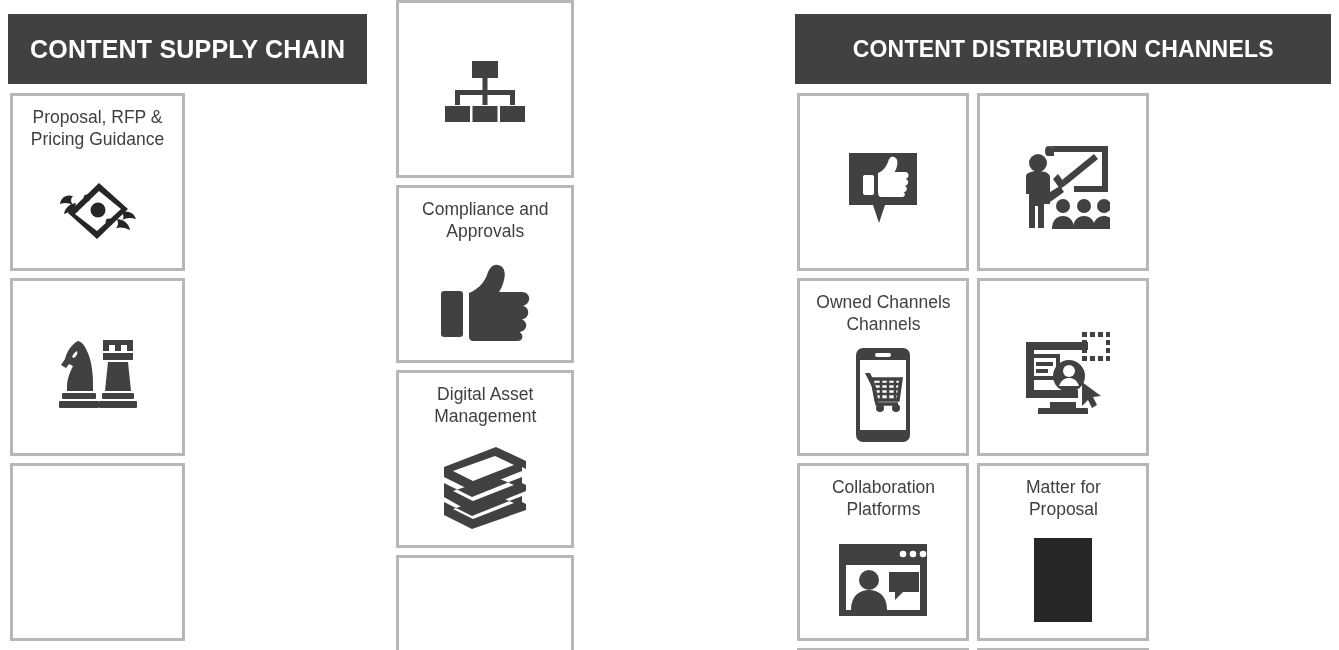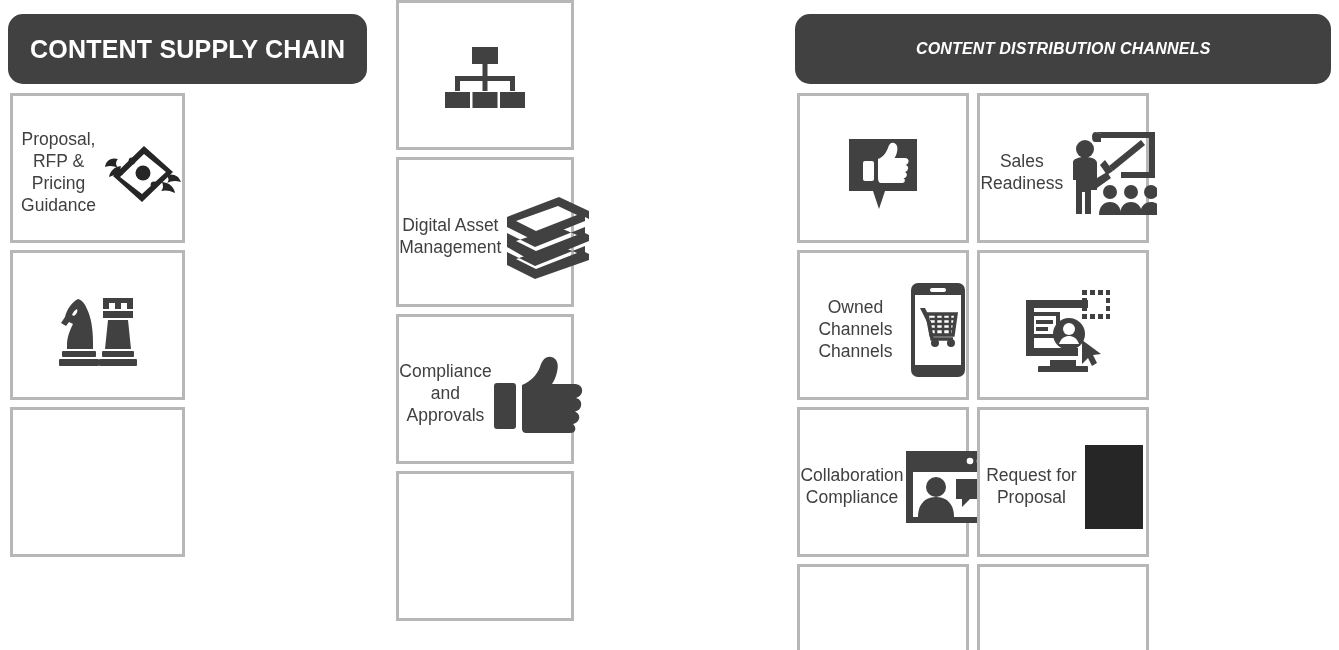--- a/index.html
+++ b/index.html
@@ -39,39 +39,38 @@
     display: flex;
     align-items: center;
     justify-content: center;
     text-align: center;
     font-weight: bold;
     font-size: 25px;
     letter-spacing: 0.2px;
     line-height: 1.05;
     padding: 0 16px;
     box-sizing: border-box;
-    border-radius: 15px;
-  }
-  .group-channels .group-header { font-size: 16px; font-style: italic; }
+  }
+  .group-channels .group-header { font-size: 23px; }
 
   
   .grid {
     display: flex;
     flex-wrap: wrap;
     padding: 0 6px;
     box-sizing: border-box;
   }
   .card {
     box-sizing: border-box;
     border: 3px solid #b7b7b7;
     background: #ffffff;
     margin: 0 4px 7px 4px;
-    height: 150px;
-    display: flex;
-    flex-direction: row;
+    height: 178px;
+    display: flex;
+    flex-direction: column;
     align-items: center;
     padding-top: 10px;
   }
   .group-supply .card   { width: 175px; }
   .group-hub .card      { width: 178px; }
   .group-channels .card { width: 172px; }
 
   .card-label {
     color: #404040;
     font-size: 17.5px;
@@ -161,41 +160,41 @@
               <rect x="68" y="33" width="5" height="13"></rect>
               <rect x="3" y="47" width="25" height="16"></rect>
               <rect x="30.5" y="47" width="25" height="16"></rect>
               <rect x="58" y="47" width="25" height="16"></rect>
             </g>
           </svg>
         </div>
       </div>
 
       <div class="card">
+        <div class="card-label">Compliance and
+Approvals</div>
+        <div class="card-icon">
+          <svg width="92" height="78" viewBox="0 0 92 78">
+            <g class="ico-fill">
+              <rect x="2" y="28" width="22" height="46" rx="3"></rect>
+              <path d="M30 74 L30 30 C38 27 45 20 48 12 C50 5 54 1 59 2 C65 3 67 9 65 17 C64 22 62 26 60 29 L83 29 C88 29 91 33 90 37 C89.5 40 87 42 84 43 C88 44 90 47 89 51 C88.5 54 86 56 83 56.5 C86.5 58 88 61 87 64 C86 67 83.5 68.5 80.5 69 C83 70.5 84 73 83 75.5 C82 78 79 78 76 78 L34 78 C32 78 30 76.5 30 74 Z"></path>
+            </g>
+          </svg>
+        </div>
+      </div>
+
+      <div class="card">
         <div class="card-label">Digital Asset
 Management</div>
         <div class="card-icon">
           <svg width="94" height="84" viewBox="0 0 94 84">
             <g class="ico-fill">
               <path d="M6 22 L58 2 L88 16 L88 24 L84 22 L84 26 L34 46 L6 32 Z M15 26 L35 36 L76 20 L57 11 Z"></path>
               <path d="M6 38 L34 52 L84 32 L84 38 L88 40 L88 46 L34 68 L6 52 Z M15 46 L35 56 L76 40 L57 32 Z"></path>
               <path d="M6 57 L34 71 L84 51 L84 57 L88 59 L88 65 L34 84 L6 70 Z M15 64 L35 74 L76 58 L57 50 Z"></path>
-            </g>
-          </svg>
-        </div>
-      </div>
-
-      <div class="card">
-        <div class="card-label">Compliance and
-Approvals</div>
-        <div class="card-icon">
-          <svg width="92" height="78" viewBox="0 0 92 78">
-            <g class="ico-fill">
-              <rect x="2" y="28" width="22" height="46" rx="3"></rect>
-              <path d="M30 74 L30 30 C38 27 45 20 48 12 C50 5 54 1 59 2 C65 3 67 9 65 17 C64 22 62 26 60 29 L83 29 C88 29 91 33 90 37 C89.5 40 87 42 84 43 C88 44 90 47 89 51 C88.5 54 86 56 83 56.5 C86.5 58 88 61 87 64 C86 67 83.5 68.5 80.5 69 C83 70.5 84 73 83 75.5 C82 78 79 78 76 78 L34 78 C32 78 30 76.5 30 74 Z"></path>
             </g>
           </svg>
         </div>
       </div>
 
       <div class="card">
         
         
       </div>
 
@@ -214,22 +213,20 @@
               <g fill="#ffffff">
                 <rect x="18" y="26" width="11" height="20" rx="2"></rect>
                 <path d="M33 46 L33 27 C38 25 41 21 43 16 C44 12 46 10 49 11 C52 12 53 15 52 20 C51.5 22.5 50.5 24.5 49.5 26 L60 26 C62.5 26 64 28 63.5 30 C63 31.5 62 32.5 60.5 33 C62.5 33.5 63.5 35 63 37 C62.5 38.5 61.5 39.5 60 40 C61.5 40.8 62.2 42.2 61.7 43.7 C61.2 45.2 60 46 58.5 46.3 C59.7 47 60.2 48.2 59.7 49.4 C59.2 50.6 57.8 51 56.2 51 L36 51 C34.2 51 33 49.2 33 46 Z" transform="translate(0,-3)"></path>
               </g>
             </g>
           </svg>
         </div>
       </div>
 
       <div class="card">
-        <div class="card-label">Sales
-Readiness</div>
         <div class="card-icon">
           <svg width="94" height="86" viewBox="0 0 94 86">
             <g class="ico-fill">
               <path d="M32 2 L92 2 L92 48 L58 48 L58 42 L86 42 L86 8 L38 8 L38 4 Z"></path>
               <path d="M38 4 L38 12 L32 12 C30 12 29 10 29 7 C29 4.5 30 2 32 2 Z"></path>
               <path d="M46 36 L78 10 L82 15 L50 41 Z"></path>
               <path d="M42 30 L50 41 L44 45 L37 35 Z"></path>
               <circle cx="22" cy="19" r="9"></circle>
               <path d="M10 32 C10 29 16 27 22 27 C28 27 34 29 34 33 L34 48 L44 42 L48 48 L34 58 L34 60 L28 60 L28 84 L22 84 L22 62 L19 62 L19 84 L13 84 L13 50 L10 50 Z"></path>
               <g>
@@ -296,41 +293,41 @@
                 <rect x="66" y="10" width="5" height="5"></rect>
                   <rect x="66" y="18" width="5" height="5"></rect>
               </g>
             </g>
           </svg>
         </div>
       </div>
 
       <div class="card">
         <div class="card-label">Collaboration
-Compliance</div>
+Platforms</div>
         <div class="card-icon">
           <svg width="92" height="76" viewBox="0 0 92 76">
             <g class="ico-fill">
               <path d="M2 2 L90 2 L90 74 L2 74 Z"></path>
               <g fill="#ffffff">
                 <circle cx="66" cy="12" r="3.3"></circle>
                   <circle cx="76" cy="12" r="3.3"></circle>
                   <circle cx="86" cy="12" r="3.3"></circle>
                 <rect x="9" y="23" width="74" height="45"></rect>
               </g>
               <circle cx="32" cy="38" r="10"></circle>
               <path d="M14 68 C14 54 22 48 32 48 C42 48 50 54 50 68 Z"></path>
               <path d="M52 30 L82 30 L82 50 L66 50 L58 58 L58 50 L52 50 Z"></path>
             </g>
           </svg>
         </div>
       </div>
 
       <div class="card">
-        <div class="card-label">Request for
+        <div class="card-label">Matter for
 Proposal</div>
         <div class="card-icon">
           <svg width="64" height="88" viewBox="0 0 64 88">
             <g class="ico-dark">
               <path d="M3 2 L61 2 L61 86 L3 86 Z M11 10 L53 10 L53 78 L11 78 Z"></path>
               <g>
                 <path d="M16 24 L21 30 L30 18" fill="none" stroke="#262626" stroke-width="5" stroke-linecap="round" stroke-linejoin="round"></path>
                 <rect x="34" y="21" width="15" height="5"></rect>
                 <path d="M16 40 L21 46 L30 34" fill="none" stroke="#262626" stroke-width="5" stroke-linecap="round" stroke-linejoin="round"></path>
                 <rect x="34" y="37" width="15" height="5"></rect>

